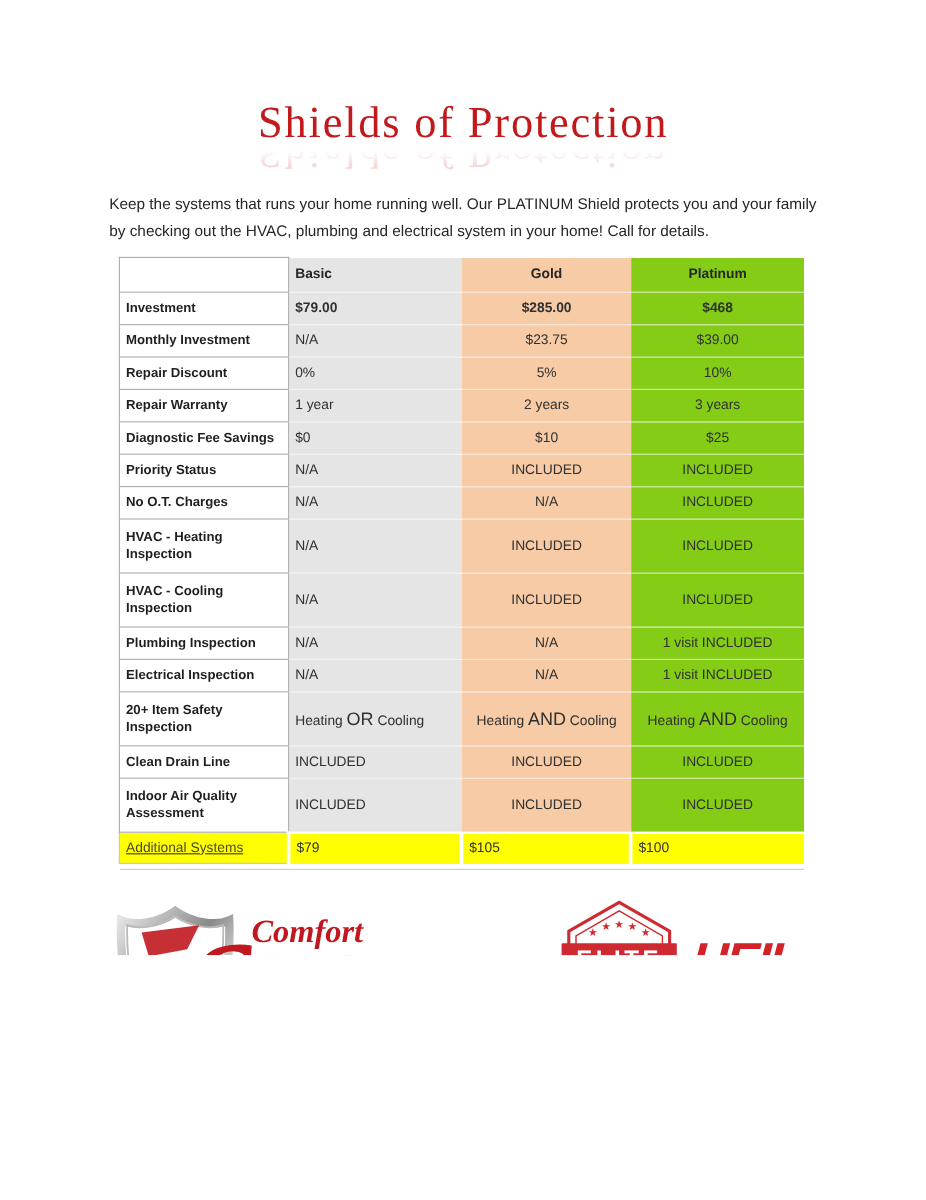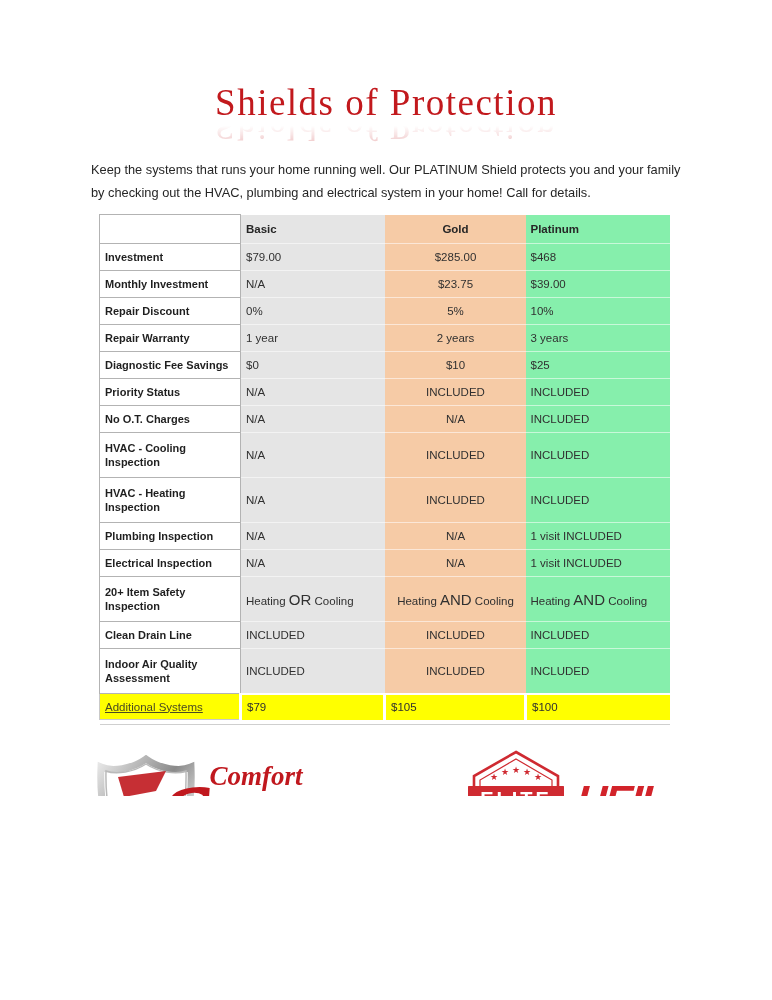--- a/index.html
+++ b/index.html
@@ -38,23 +38,23 @@
   tr.single td { height:27px; }
   tr.double td { height:45px; }
   tr.head td { height:29px; font-weight:bold; color:#262626; }
   td.lbl {
     background:#ffffff; border:1px solid #b3b3b3;
     font-weight:bold; font-size:11px; color:#1f1f1f; line-height:14px;
   }
   td.val { border-top:1px solid rgba(255,255,255,.55); }
   td.basic { background:#e5e5e5; }
   td.gold  { background:#f6cba6;text-align:center; }
-  td.plat  { background:#86efac; }
+  td.plat  { background:#84cc16;text-align:center; }
   tr.head td.basic, tr.head td.gold, tr.head td.plat { border-top:none; }
-  td.b { font-weight:normal; }
+  td.b { font-weight:bold; }
   .conj { font-size:15px; }
   tr.ylw-row td { background:#ffff00; height:26px; }
   tr.ylw-row td.lbl { font-weight:normal; color:#4a4a22; font-size:11.5px; border:1px solid #c9c9c9;text-decoration:underline; }
   tr.ylw-row td.val { border-left:3px solid #ffffff; border-top:2px solid #ffffff; }
   tr.tail td { height:5px; background:#fff; border-bottom:1px solid #cfcfcf; padding:0; }
 
   
   .footer { position:relative; margin-top:0; height:260px; }
   .logo-cs   { position:absolute; left:94px;  top:30px; }
   .logo-elite{ position:absolute; left:468px; top:25px; }
@@ -130,27 +130,27 @@
         <td class="val gold">INCLUDED</td>
         <td class="val plat">INCLUDED</td>
       </tr>
       <tr class="single">
         <td class="lbl">No O.T. Charges</td>
         <td class="val basic">N/A</td>
         <td class="val gold">N/A</td>
         <td class="val plat">INCLUDED</td>
       </tr>
       <tr class="double">
+        <td class="lbl">HVAC - Heating Inspection</td>
+        <td class="val basic">N/A</td>
+        <td class="val gold">INCLUDED</td>
+        <td class="val plat">INCLUDED</td>
+      </tr>
+      <tr class="double">
         <td class="lbl">HVAC - Cooling Inspection</td>
-        <td class="val basic">N/A</td>
-        <td class="val gold">INCLUDED</td>
-        <td class="val plat">INCLUDED</td>
-      </tr>
-      <tr class="double">
-        <td class="lbl">HVAC - Heating Inspection</td>
         <td class="val basic">N/A</td>
         <td class="val gold">INCLUDED</td>
         <td class="val plat">INCLUDED</td>
       </tr>
       <tr class="single">
         <td class="lbl">Plumbing Inspection</td>
         <td class="val basic">N/A</td>
         <td class="val gold">N/A</td>
         <td class="val plat">1 visit INCLUDED</td>
       </tr>

